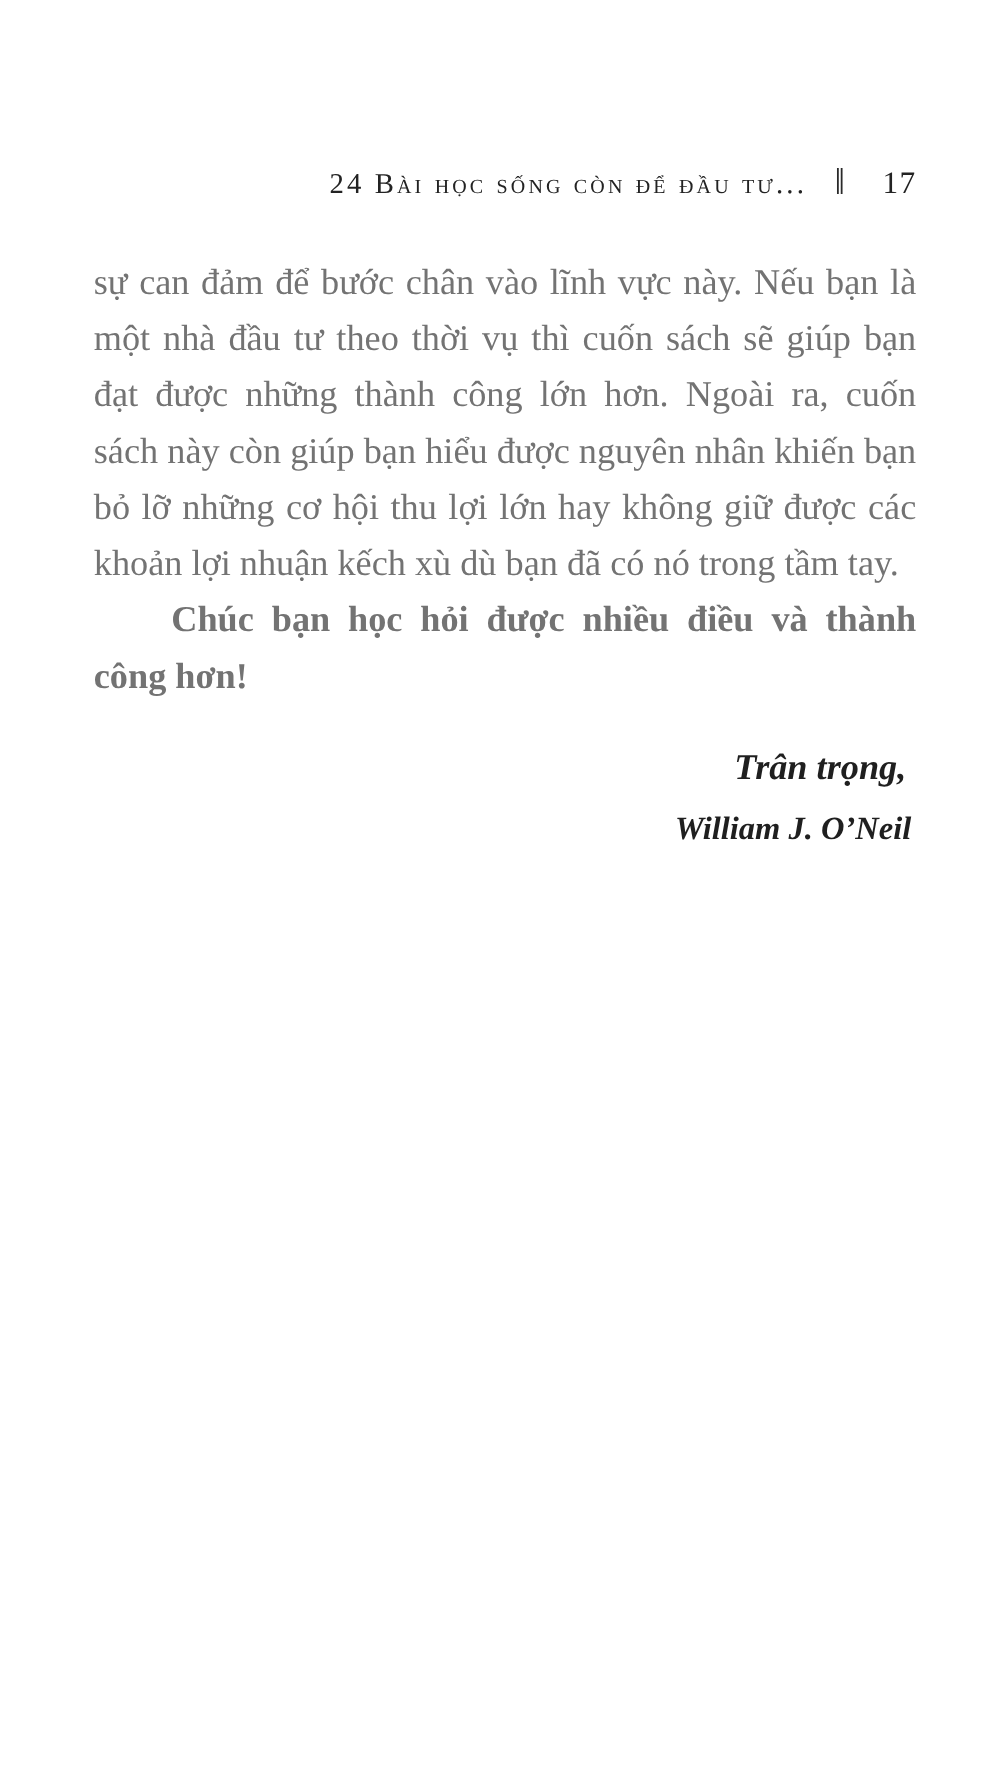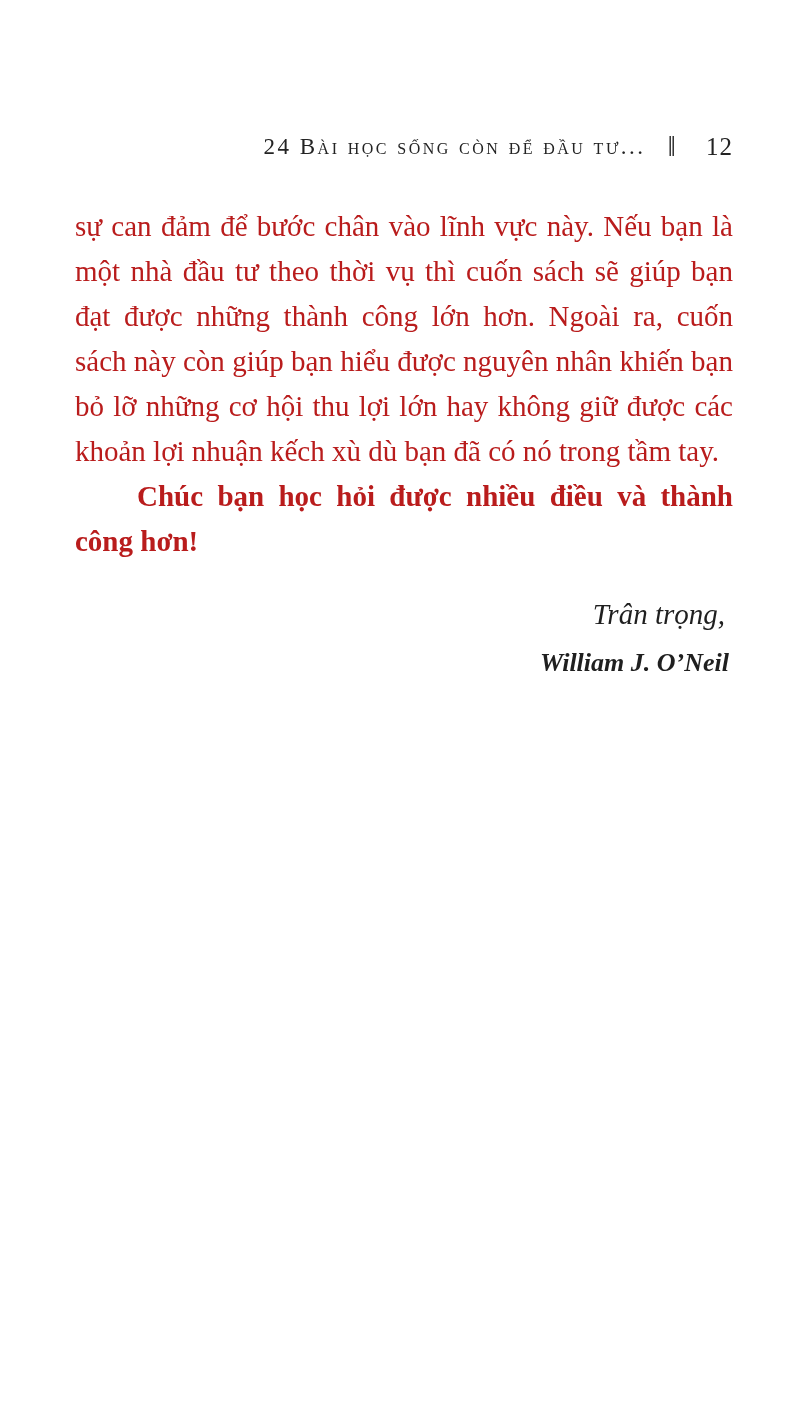--- a/index.html
+++ b/index.html
@@ -43,31 +43,31 @@
   .running-header .pagenum {
     font-variant: normal;
     letter-spacing: 1px;
     font-size: 25px;
     margin-left: 16px;
   }
   .body-text p {
     font-size: 29px;
     line-height: 45px;
     text-align: justify;
-    color: #b91c1c;
+    color: #737373;
   }
   .body-text .para-continued { text-indent: 0; }
   .body-text .para-indented { text-indent: 62px; margin-top: 0px; font-weight: bold; }
   .signature {
     margin-top: 28px;
     text-align: right;
   }
   .signature .closing {
     font-style: italic;
-    font-weight: 400;
+    font-weight: 700;
     font-size: 29px;
     line-height: 45px;
     padding-right: 8px;
   }
   .signature .name {
     font-style: italic;
     font-weight: 700;
     font-size: 26px;
     line-height: 52px;
     padding-right: 4px;
@@ -75,21 +75,21 @@
 </style>
 </head>
 <body>
 
 <div class="page">
   <div class="content-column">
 
     <div class="running-header">
       <span class="title">24 Bài học sống còn để đầu tư...</span>
       <span class="sep">‖</span>
-      <span class="pagenum">12</span>
+      <span class="pagenum">17</span>
     </div>
 
     <div class="body-text">
       <p class="para-continued">sự can đảm để bước chân vào lĩnh vực này. Nếu bạn là một nhà đầu tư theo thời vụ thì cuốn sách sẽ giúp bạn đạt được những thành công lớn hơn. Ngoài ra, cuốn sách này còn giúp bạn hiểu được nguyên nhân khiến bạn bỏ lỡ những cơ hội thu lợi lớn hay không giữ được các khoản lợi nhuận kếch xù dù bạn đã có nó trong tầm tay.</p>
       <p class="para-indented">Chúc bạn học hỏi được nhiều điều và thành công hơn!</p>
     </div>
 
     <div class="signature">
       <div class="closing">Trân trọng,</div>
       <div class="name">William J. O’Neil</div>

